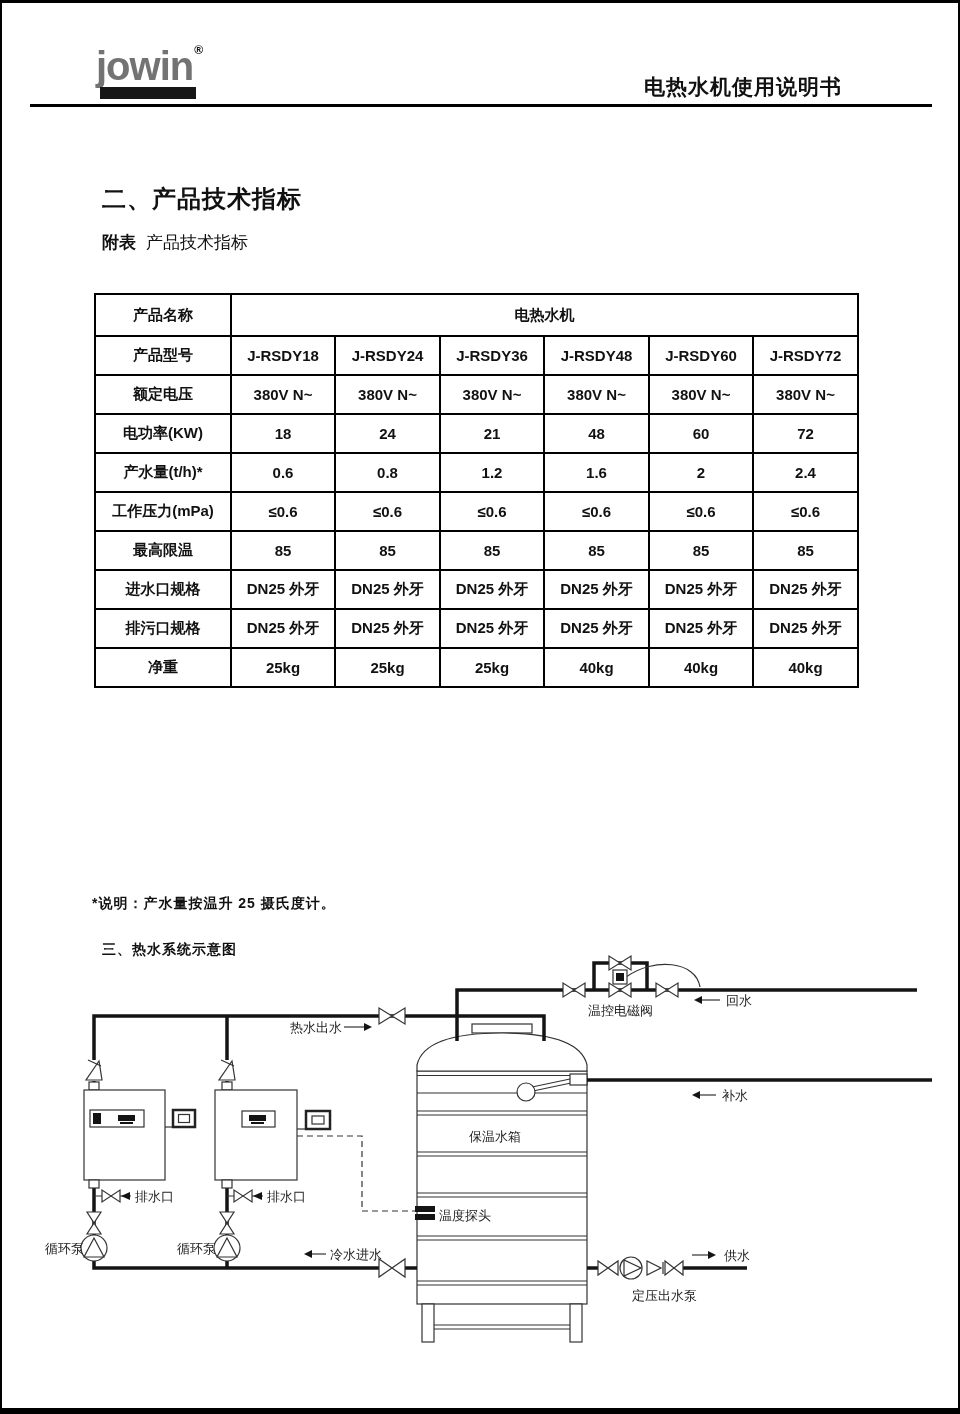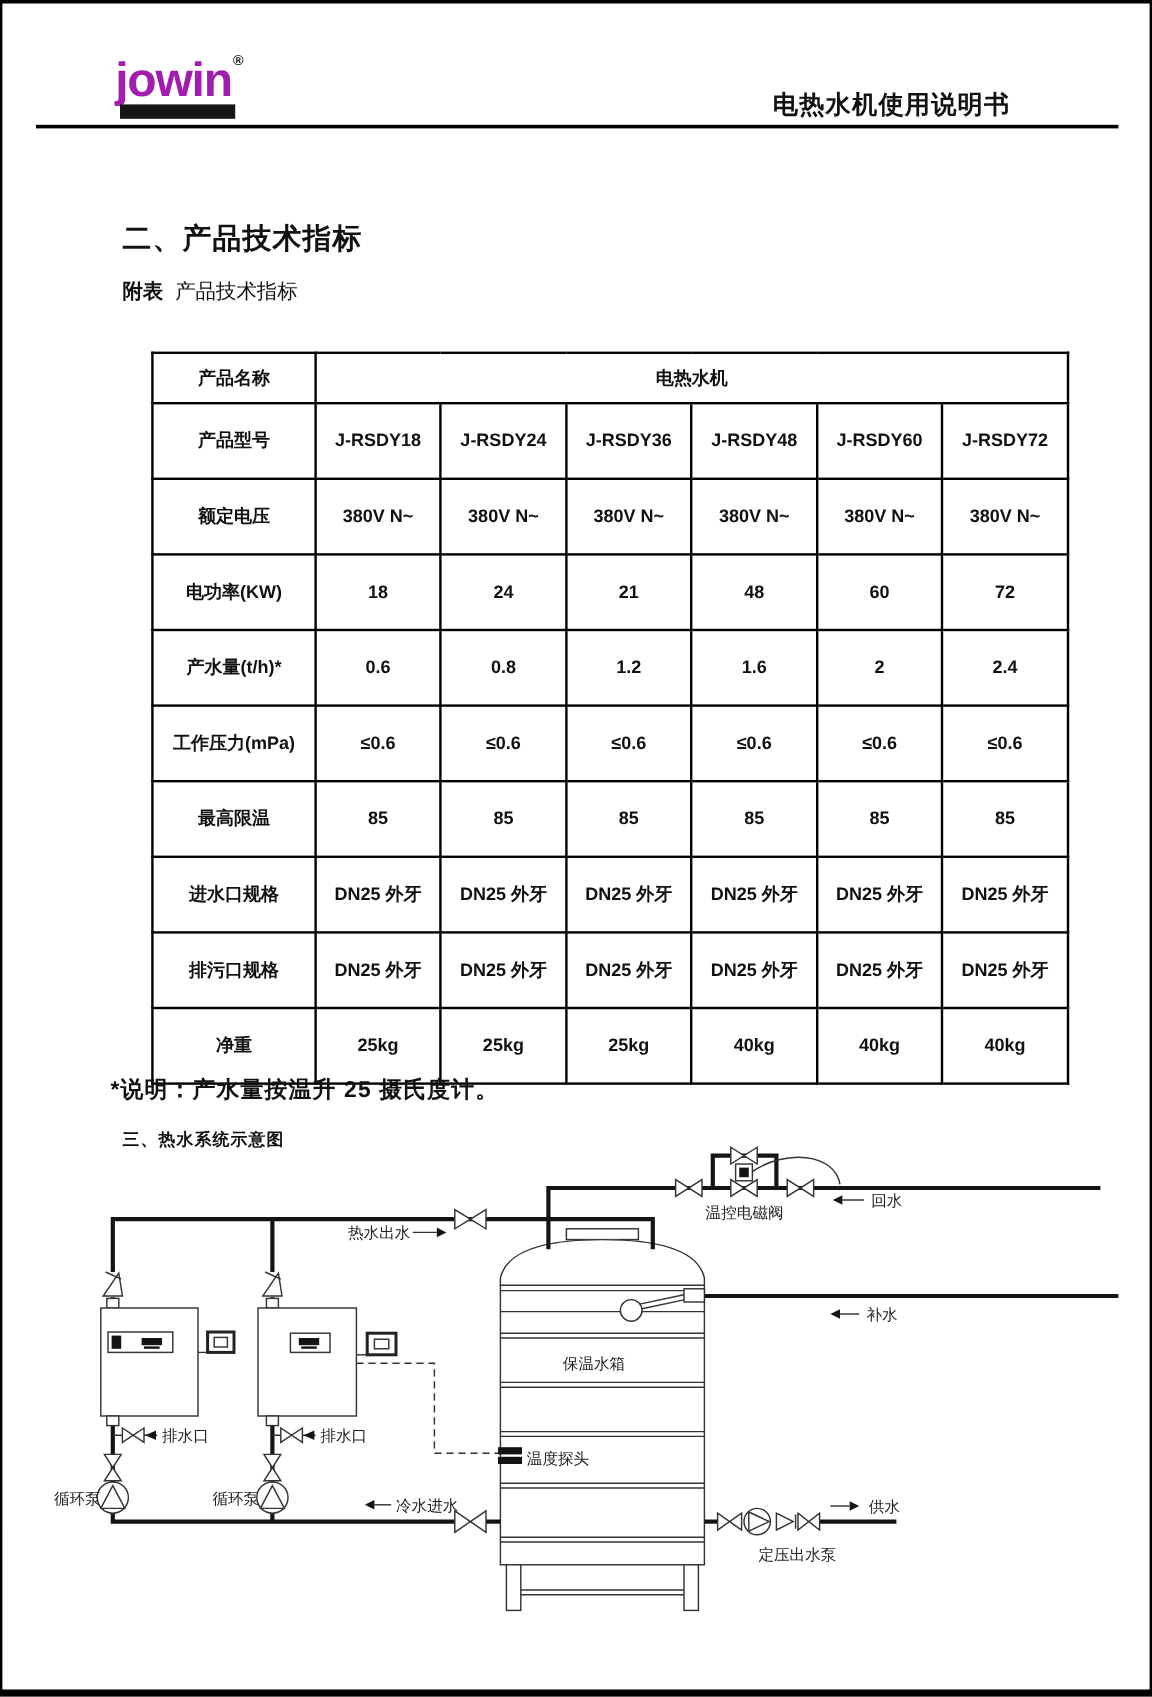--- a/index.html
+++ b/index.html
@@ -2,38 +2,38 @@
 <html><head>
 <meta charset="utf-8">
 <style>
   html,body{margin:0;padding:0;background:#888;}
   .page{position:relative;width:960px;height:1414px;background:#fff;margin:0 auto;
         font-family:"Liberation Sans","DejaVu Sans",sans-serif;color:#111;overflow:hidden;
         box-sizing:border-box;border-left:2px solid #000;border-right:2px solid #000;
         border-top:3px solid #000;border-bottom:6px solid #000;}
   
   .logo{position:absolute;left:94px;top:40px;}
-  .logo-text{font-size:40px;font-weight:900;letter-spacing:-1px;color:#a21caf;line-height:1;margin-top:22px;}
+  .logo-text{font-size:40px;font-weight:900;letter-spacing:-1px;color:#737373;line-height:1;margin-top:22px;}
   .logo-reg{font-size:12px;font-weight:700;vertical-align:26px;margin-left:1px;}
   .logo-bar{position:absolute;left:98px;top:84px;width:96px;height:12px;background:#161616;}
   .doc-title{position:absolute;right:116px;top:70px;font-size:21px;font-weight:600;letter-spacing:1px;font-family:Liberation Mono, monospace;}
   .head-rule{position:absolute;left:28px;top:101px;width:902px;height:3px;background:#000;}
   
   .sec2-title{position:absolute;left:100px;top:180px;font-size:24px;font-weight:900;letter-spacing:1px;}
   .tbl-caption{position:absolute;left:100px;top:228px;font-size:17px;}
   .tbl-caption b{font-weight:900;margin-right:10px;}
   
-  table.spec{position:absolute;left:92px;top:290px;border-collapse:collapse;table-layout:fixed;margin-left:32px;}
+  table.spec{position:absolute;left:92px;top:290px;border-collapse:collapse;table-layout:fixed;}
   table.spec td{border:2px solid #000;text-align:center;vertical-align:middle;
                 font-weight:bold;font-size:15px;padding:0;background:#fff;}
-  table.spec tr{height:63px;}
+  table.spec tr{height:39px;}
   table.spec tr.first{height:42px;}
   td.dim{font-size:12.5px;}
   
-  .note{position:absolute;left:90px;top:892px;font-size:19px;font-weight:900;letter-spacing:1px;}
+  .note{position:absolute;left:90px;top:892px;font-size:14px;font-weight:900;letter-spacing:1px;}
   .sec3-title{position:absolute;left:100px;top:938px;font-size:14px;font-weight:900;letter-spacing:1px;}
   
   svg.diagram{position:absolute;left:0;top:950px;}
   .pipe{stroke:#141414;stroke-width:3.5;fill:none;}
   .thin{stroke:#333;stroke-width:1.2;fill:none;}
   .wfill{fill:#fff;stroke:#333;stroke-width:1.2;}
   .dfill{fill:#141414;stroke:none;}
   .dash{stroke:#333;stroke-width:1.2;fill:none;stroke-dasharray:6 4;}
   .dl{font-size:13px;fill:#222;}
 </style>

